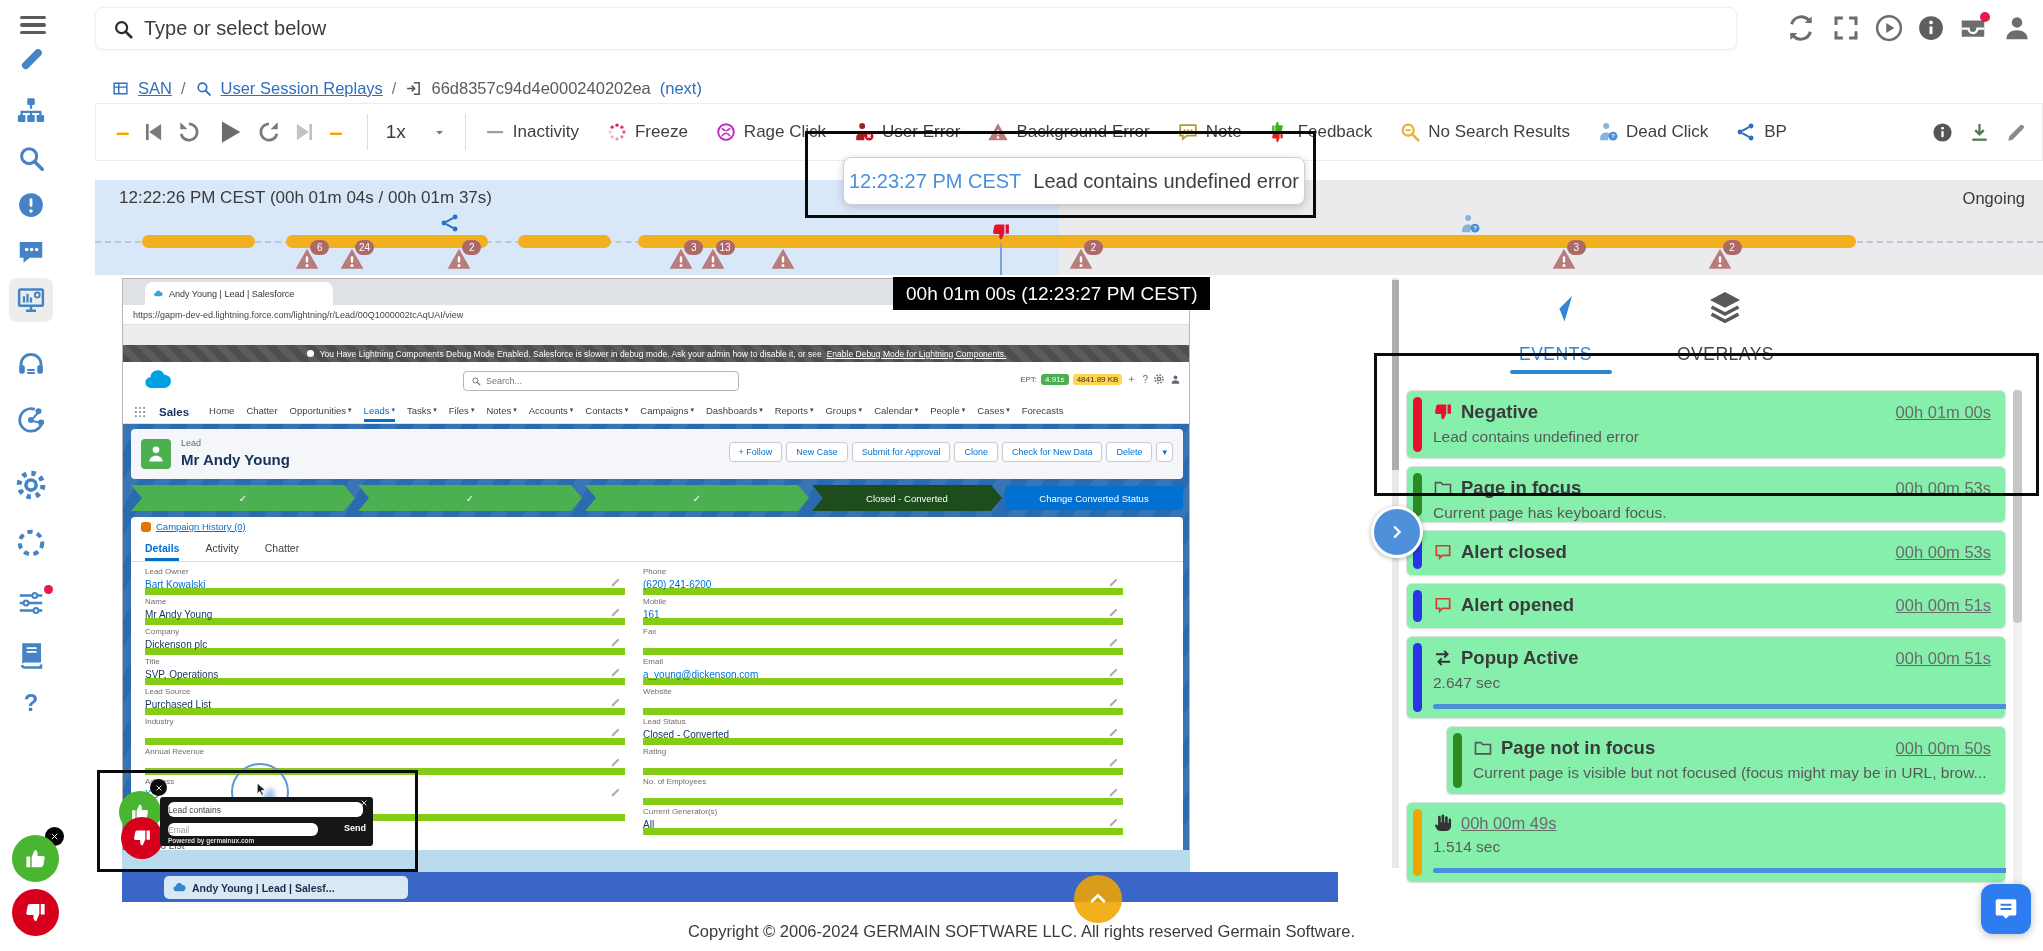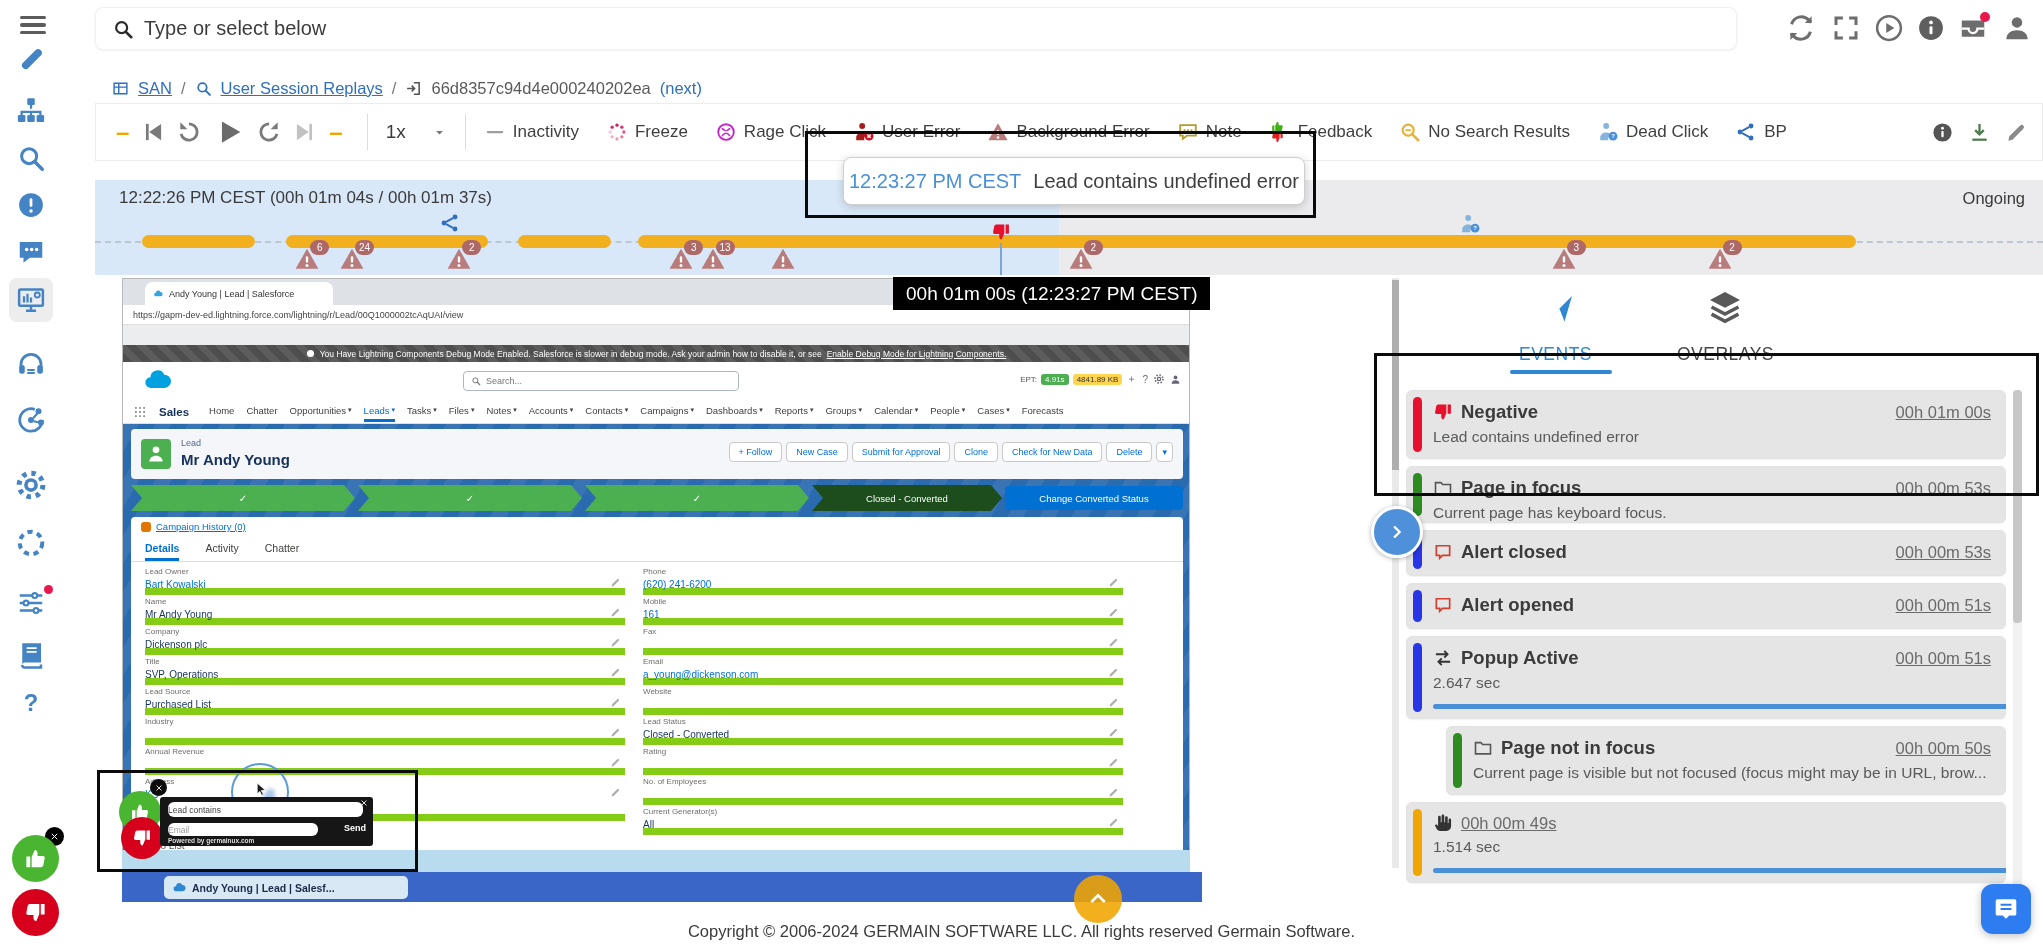--- a/index.html
+++ b/index.html
@@ -123,21 +123,21 @@
   .sf-tab{height:24px;display:flex;align-items:center;border-bottom:3px solid transparent;box-sizing:border-box;cursor:pointer}
   .sf-tab.on{color:#0070d2;border-bottom-color:#0070d2;font-weight:bold}
   .sf-col{position:absolute;top:48px;width:480px}
   .sf-field{position:relative;height:30px;border-bottom:7px solid #84cc16;box-sizing:border-box}
   .sf-flabel{position:absolute;left:0;top:2px;font-size:8px;color:#706e6b}
   .sf-val{position:absolute;left:0;top:13px;font-size:10px;white-space:pre-line;line-height:1.3}
   .sf-pencil{position:absolute;right:4px;top:12px;width:11px;height:11px;color:#b0adab;cursor:pointer}
 
   
   .band1{left:122px;top:850px;width:1068px;height:22px;background:#b8dcee}
-  .band2{left:122px;top:872px;width:1080px;height:30px;background:#3a66c8}
+  .band2{left:122px;top:872px;width:1216px;height:30px;background:#3a66c8}
   .btab{position:absolute;left:42px;top:4px;width:228px;height:23px;background:#d8e9f5;border-radius:5px;
         display:flex;align-items:center;gap:6px;padding:0 8px;font-size:10.5px;font-weight:bold;color:#1a2b4a;
         white-space:nowrap;overflow:hidden}
   .btab .ic{width:14px;height:14px;color:#2f86d1;flex:none}
 
   
   .fb-circle{position:absolute;border-radius:50%;display:flex;align-items:center;justify-content:center;color:#fff;cursor:pointer;z-index:30}
   .fb-pop{left:160px;top:797px;width:213px;height:49px;background:#161616;border-radius:3px;z-index:31}
   .fb-in{position:absolute;background:#fff;border-radius:6px;font-size:8.5px;display:flex;align-items:center;box-sizing:border-box}
   .fb-send{position:absolute;right:7px;top:26px;color:#fff;font-size:9px;font-weight:bold;cursor:pointer}
@@ -146,21 +146,21 @@
   .click-ring{left:231px;top:763px;width:54px;height:54px;border:2.5px solid #5b9bd5;border-radius:50%;z-index:29}
   .click-smudge{left:262px;top:788px;width:12px;height:26px;background:#3f7fd0;opacity:.45;border-radius:50%;
                 filter:blur(2px);transform:rotate(18deg);z-index:29}
   .todo{left:126px;top:840px;display:flex;align-items:center;gap:5px;font-size:10px;color:#555;z-index:6}
 
   
   .pn-tab-ic{position:absolute;cursor:pointer}
   .pn-tab-label{position:absolute;font-size:17.5px;letter-spacing:.5px;cursor:pointer}
   .pn-underline{position:absolute;left:1510px;top:370px;width:102px;height:4px;background:#2f86d1;border-radius:2px}
   .ev-wrap{left:1406px;top:390px;width:600px;height:505px;display:flex;flex-direction:column;gap:7px;overflow:hidden}
-  .ev-card{position:relative;background:#e5e5e5;border:1px solid #e2e2e2;border-radius:6px;box-shadow:0 1px 2px rgba(0,0,0,.06);
+  .ev-card{position:relative;background:#86efac;border:1px solid #e2e2e2;border-radius:6px;box-shadow:0 1px 2px rgba(0,0,0,.06);
            padding:10px 14px 12px 26px;box-sizing:border-box;flex:none;cursor:pointer}
   .ev-bar{position:absolute;left:6px;top:6px;bottom:6px;width:9px;border-radius:5px}
   .ev-head{display:flex;align-items:center;gap:8px}
   .ev-ic{width:20px;height:20px;flex:none}
   .ev-title{font-size:18.5px;font-weight:bold;color:#3b3b3b;flex:1;white-space:nowrap;overflow:hidden}
   .ev-time{font-size:16.5px;color:#6a6a6a;text-decoration:underline;white-space:nowrap;cursor:pointer}
   .ev-desc{margin-top:5px;font-size:15.5px;color:#5a5a5a;white-space:nowrap;overflow:hidden}
   .ev-desc:empty{display:none}
   .ev-progress{position:absolute;left:26px;bottom:9px;height:5px;border-radius:3px;background:#4a90d9;width:0}
   .pn-scroll{left:2013px;top:390px;width:9px;height:505px;background:#f1f1f1;border-radius:4px}

